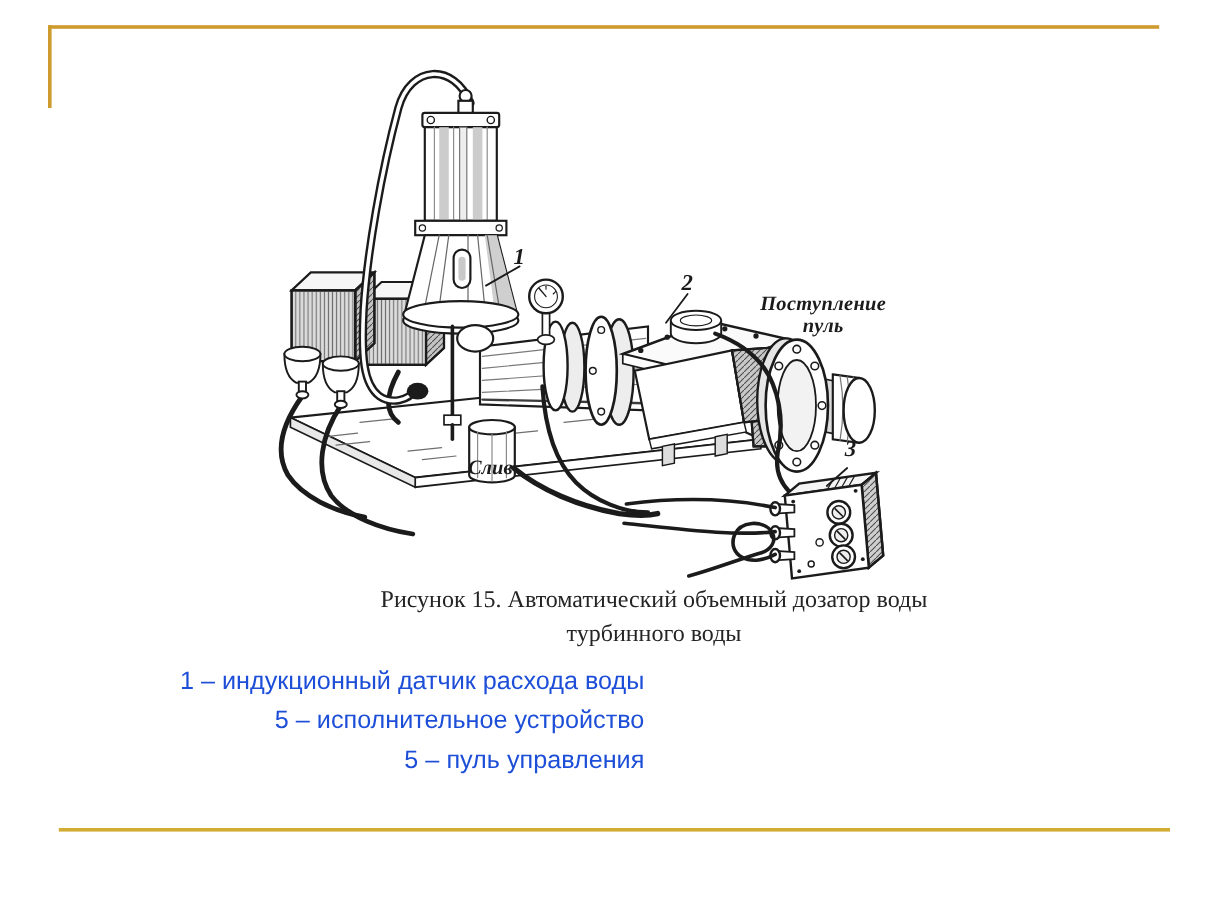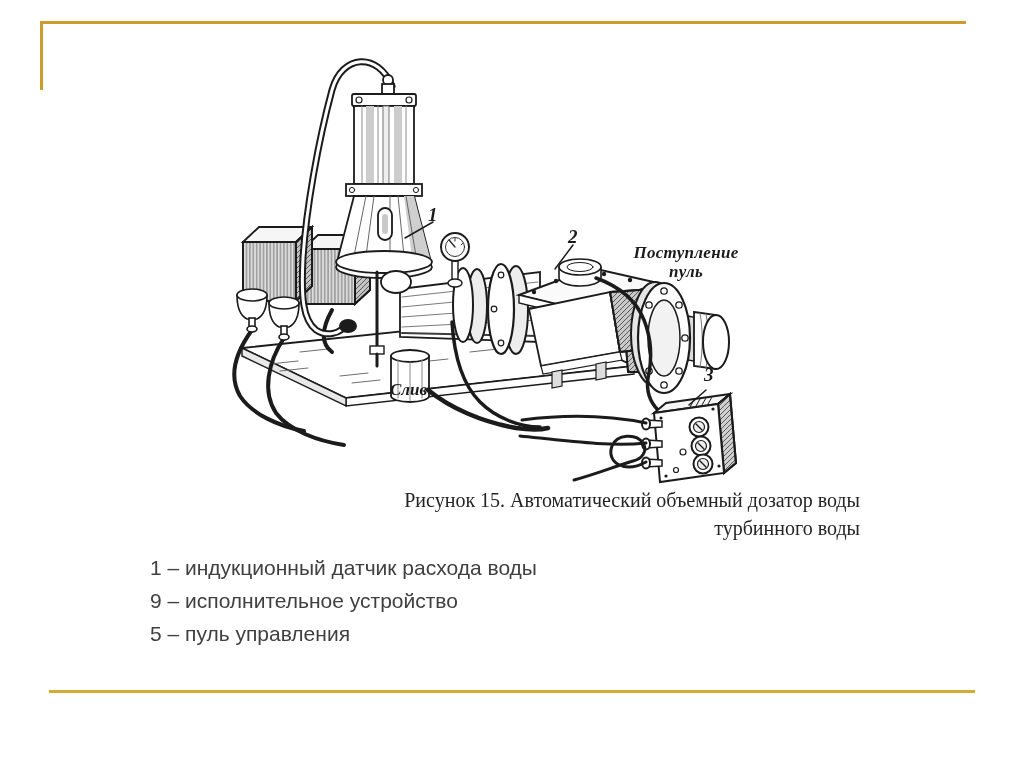--- a/index.html
+++ b/index.html
@@ -12,23 +12,23 @@
   #diagram-svg{position:absolute;left:0;top:0;}
   .diagram-label{position:absolute;font-family:"Liberation Serif",serif;font-style:italic;
                  color:#1b1b1b;white-space:nowrap;}
   .callout{font-size:19px;font-weight:600;}
   #label-1{left:428px;top:204px;}
   #label-2{left:568px;top:226px;}
   #label-3{left:704px;top:364px;}
   #label-inlet{left:624px;top:243px;width:124px;text-align:center;font-size:17px;
                line-height:19px;font-weight:700;letter-spacing:.3px;white-space:normal;}
   #label-drain{left:344px;top:380px;font-size:17px;font-weight:600;margin-left:46px;}
-  .caption{position:absolute;left:230px;top:486px;width:630px;text-align:right;
+  .caption{position:absolute;left:230px;top:486px;width:630px;text-align:center;
            font-family:"Liberation Serif",serif;font-size:20px;line-height:28px;color:#242424;}
-  .legend{position:absolute;left:150px;top:551px;font-size:21px;line-height:33px;color:#404040;}
+  .legend{position:absolute;left:150px;top:551px;font-size:21px;line-height:33px;color:#1d4ed8;text-align:right;}
   .legend .legend-item{white-space:nowrap;}
 </style>
 </head>
 <body>
 
 <div class="slide">
 
   <div id="frame-top" class="gold" style="background-color: rgb(206, 155, 46);"></div>
   <div id="frame-left" class="gold" style="background-color: rgb(206, 155, 46);"></div>
 
@@ -288,18 +288,18 @@
   </div>
   <div id="label-drain" class="diagram-label">Слив</div>
 
   <div class="caption">
     <div>Рисунок 15. Автоматический объемный дозатор воды</div>
     <div>турбинного воды</div>
   </div>
 
   <div class="legend">
     <div class="legend-item">1 – индукционный датчик расхода воды</div>
-    <div class="legend-item">9 – исполнительное устройство</div>
+    <div class="legend-item">5 – исполнительное устройство</div>
     <div class="legend-item">5 – пуль управления</div>
   </div>
 
   <div id="divider-bottom" class="gold" style="background-color: rgb(210, 172, 53);"></div>
 </div>
 
 </body></html>

